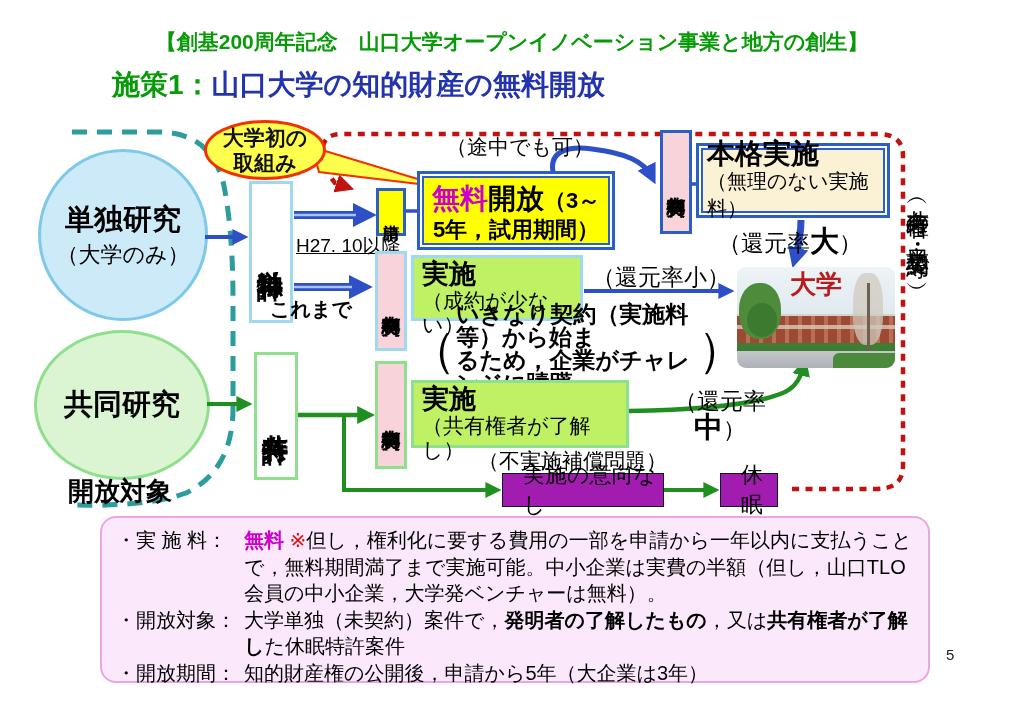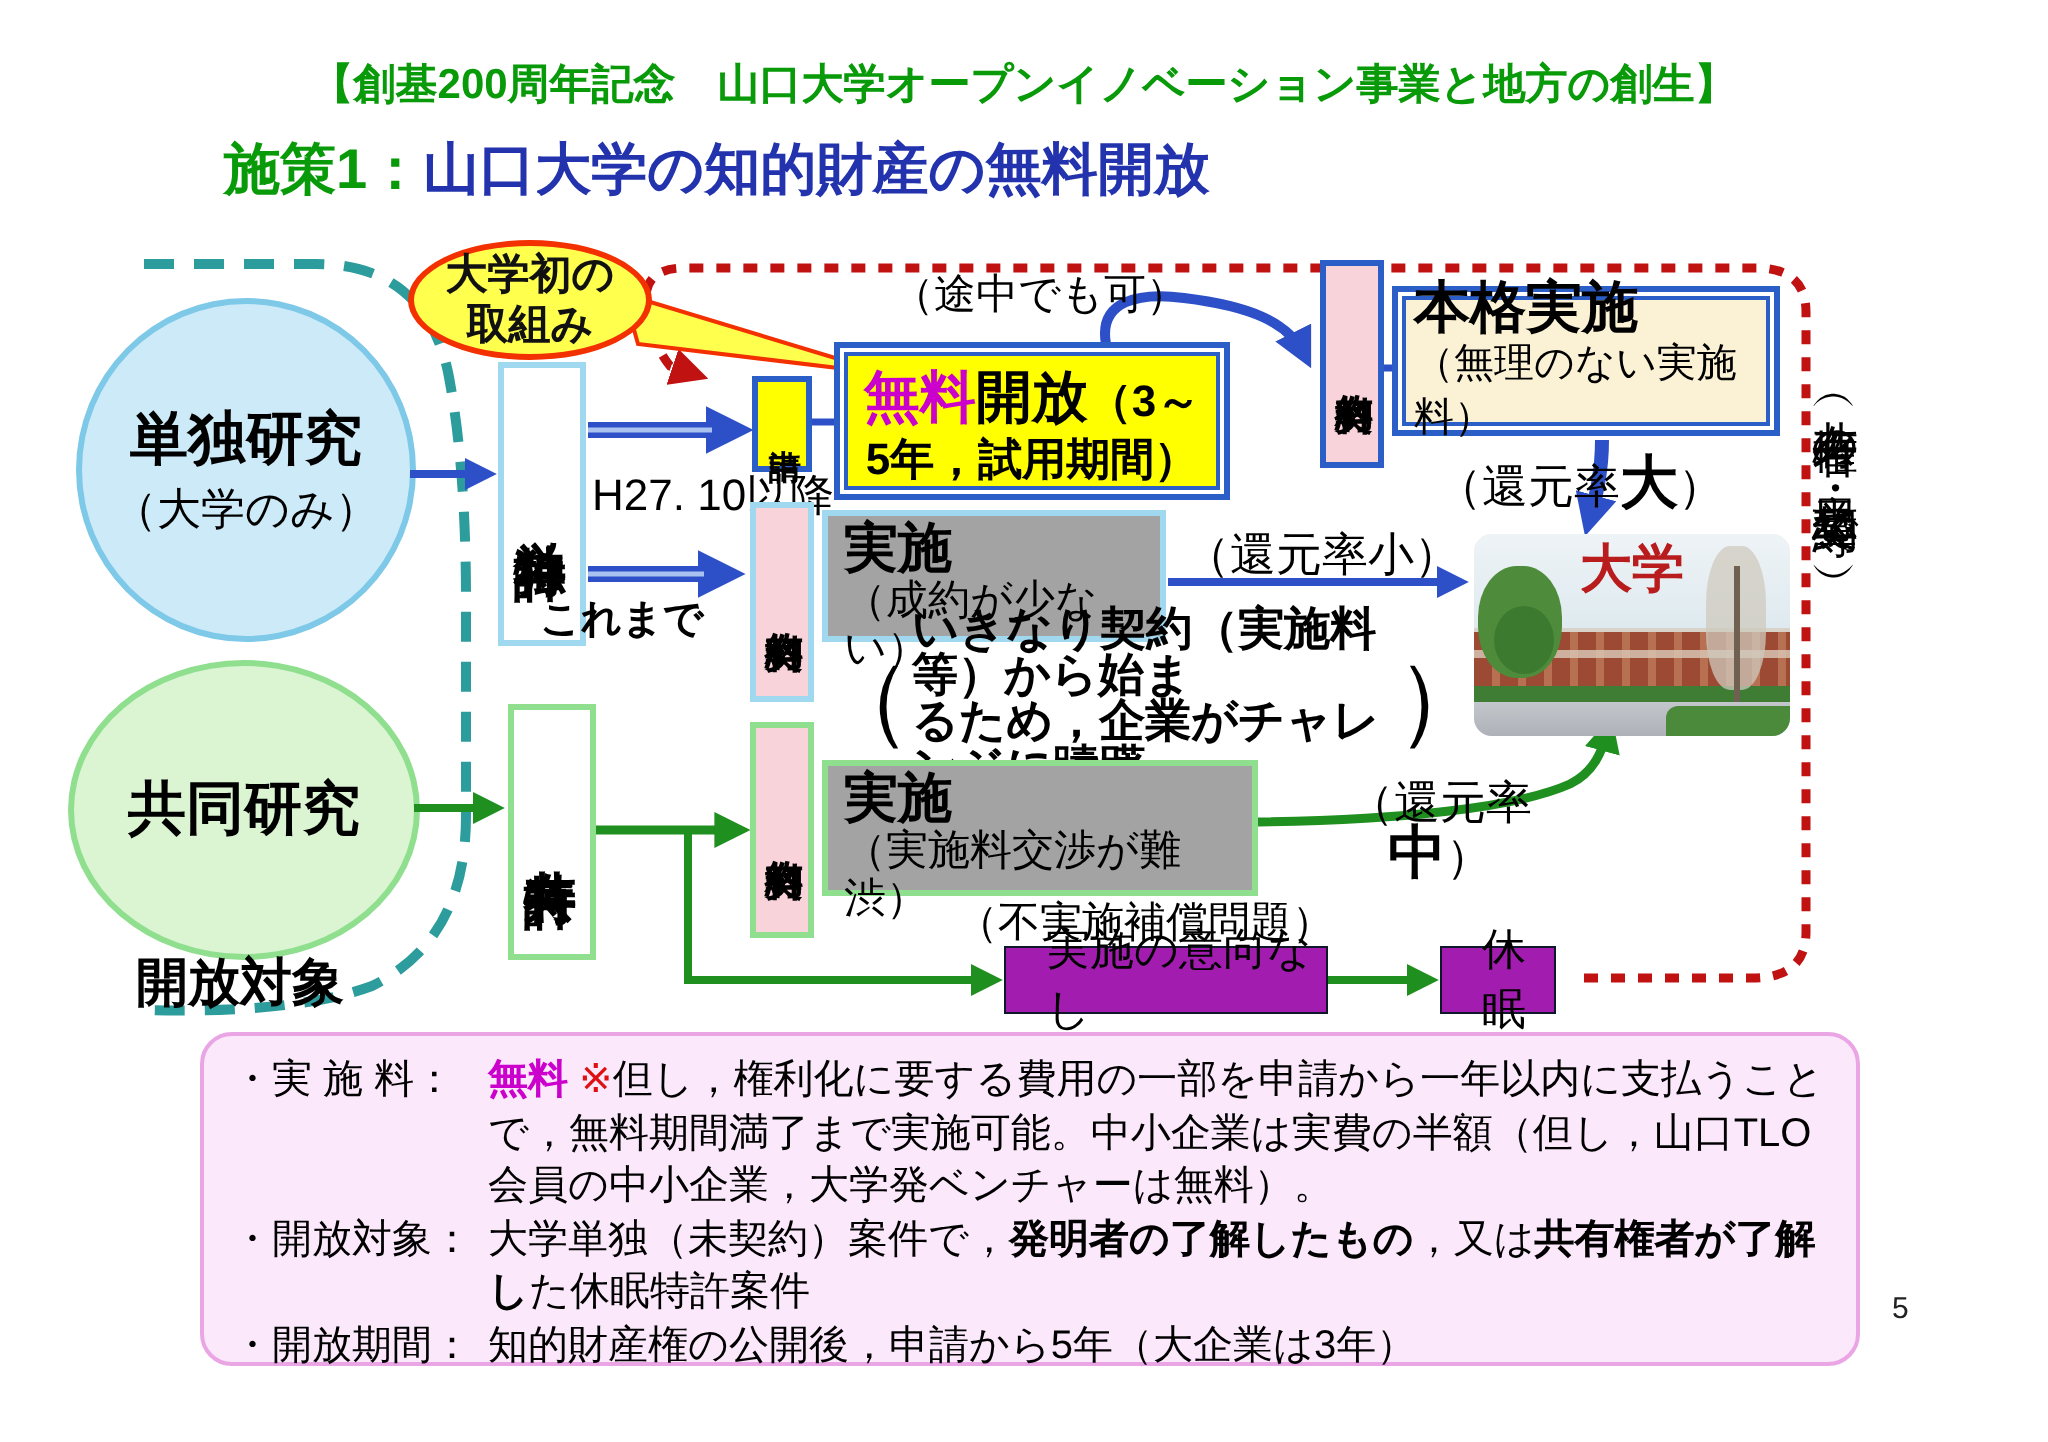--- a/index.html
+++ b/index.html
@@ -45,21 +45,21 @@
   .full-impl { left:696px; top:143px; width:194px; height:75px; background:#fbf2d5; border:3px solid #2b5fc7; box-shadow:inset 0 0 0 2px #fff, inset 0 0 0 4px #2b5fc7; padding-left:8px; display:flex; flex-direction:column; justify-content:center; }
   .fi-title { font-size:28px; font-weight:bold; line-height:28px; color:#000; }
   .fi-sub { font-size:20px; color:#000; }
 
   .ret { color:#000; font-size:23px; }
   .ret .big { font-size:29px; font-weight:bold; }
   .ret-large { left:718px; top:222px; width:160px; }
   .ret-small { left:592px; top:262px; width:160px; }
   .ret-mid { left:664px; top:388px; width:112px; text-align:center; line-height:26px; }
 
-  .impl { background:#a3a3a3; padding:2px 8px; }
+  .impl { background:#bef264; padding:2px 8px; }
   .impl1 { left:411px; top:255px; width:172px; height:66px; border:3px solid #a0d8f0; }
   .impl2 { left:411px; top:380px; width:218px; height:68px; border:3px solid #8fdf8f; }
   .impl-title { font-size:27px; font-weight:bold; line-height:29px; color:#000; }
   .impl-sub { font-size:21px; color:#000; line-height:24px; }
 
   .note1 { left:410px; top:323px; width:334px; height:52px; display:flex; align-items:center; }
   .note1 .paren { font-size:46px; font-weight:normal; color:#000; transform:scaleY(1.05); line-height:46px; }
   .note1 .ntext { font-size:23px; font-weight:bold; color:#000; line-height:23px; }
   .impl2-note { left:478px; top:447px; font-size:21px; color:#000; }
 
@@ -150,21 +150,21 @@
 <div class="abs bubble ctr col z4">
   <div>大学初の</div>
   <div>取組み</div>
 </div>
 
 <div class="abs research-site z3">開放対象</div>
 
 <div class="abs box patent solo-patent ctr vtext z3">単独特許</div>
 <div class="abs box patent joint-patent ctr vtext z3">共有特許</div>
 
-<div class="abs z3" style="left:296px; top:233px; font-size:22px; color:#000;">H27. 10以降</div>
+<div class="abs z3" style="left:296px; top:233px; font-size:19px; color:#000;text-decoration:underline;">H27. 10以降</div>
 <div class="abs z3" style="left:270px; top:296px; font-size:20px; font-weight:bold; color:#000;">これまで</div>
 <div class="abs midway z3">（途中でも可）</div>
 
 <div class="abs box application ctr vtext z3">申請</div>
 <div class="abs box free-release ctr col z3">
   <div>
     <span class="fr-big fr-free">無料</span><span class="fr-big">開放</span><span class="fr-small">（3～</span>
   </div>
   <div class="fr-l2">5年，試用期間）</div>
 </div>
@@ -190,21 +190,21 @@
   <span class="paren">（</span>
   <span class="ntext">
     <span>いきなり契約（実施料等）から始ま</span><br>
     <span>るため，企業がチャレンジに躊躇</span>
   </span>
   <span class="paren">）</span>
 </div>
 
 <div class="abs box impl impl2 z3">
   <div class="impl-title">実施</div>
-  <div class="impl-sub">（実施料交渉が難渋）</div>
+  <div class="impl-sub">（共有権者が了解し）</div>
 </div>
 <div class="abs ret ret-mid z3">
   <span>（還元率</span><br>
   <span class="big">中</span><span>）</span>
 </div>
 <div class="abs impl2-note z3">（不実施補償問題）</div>
 
 <div class="abs box gbox no-intent ctr z3">実施の意向なし</div>
 <div class="abs box gbox dormant ctr z3">休眠</div>
 

